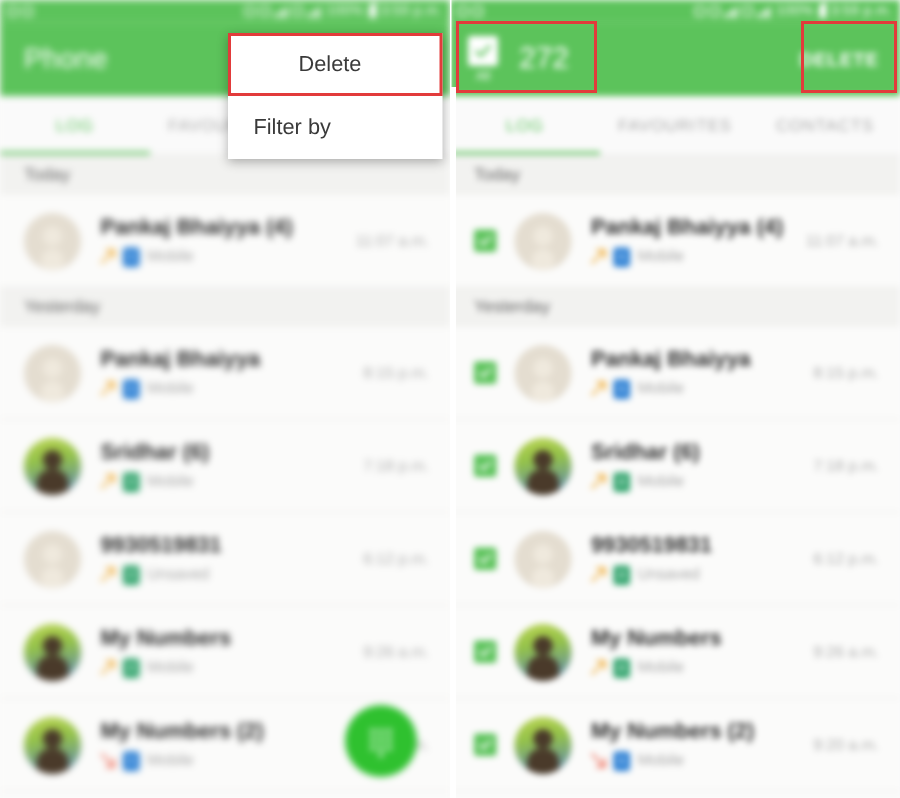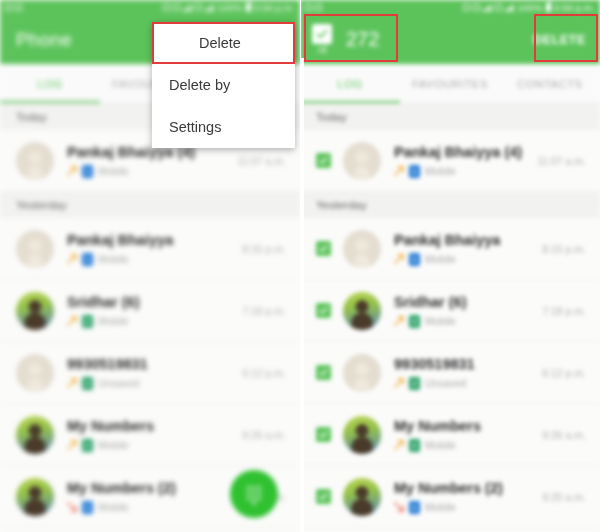--- a/index.html
+++ b/index.html
@@ -298,24 +298,21 @@
           </g>
         </svg>
       </div>
     </div>
 
     <div class="menu" id="left-menu">
         <div class="menu-item highlighted">
           <span>Delete</span>
         </div>
         <div class="menu-item">
-          <span>Delete by</span>
-        </div>
-        <div class="menu-item">
-          <span>Settings</span>
+          <span>Filter by</span>
         </div>
       </div>
   </div>
 
   <div class="divider"></div>
   <div class="rp-white-gap"></div>
 
   <div class="panel right blurred">
     <div class="blurwrap">
 

